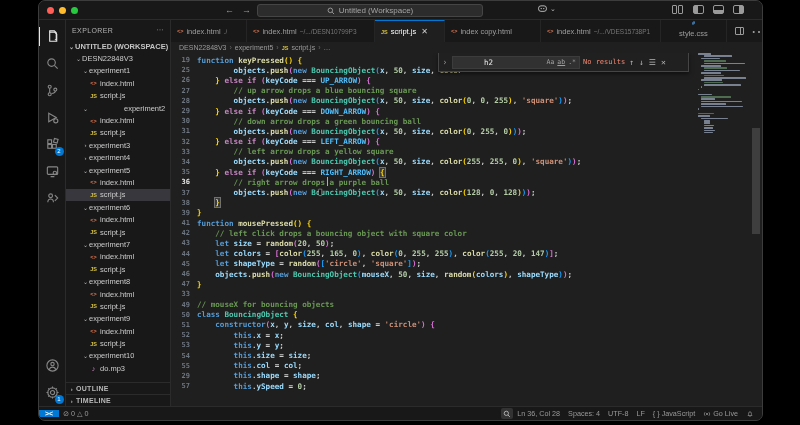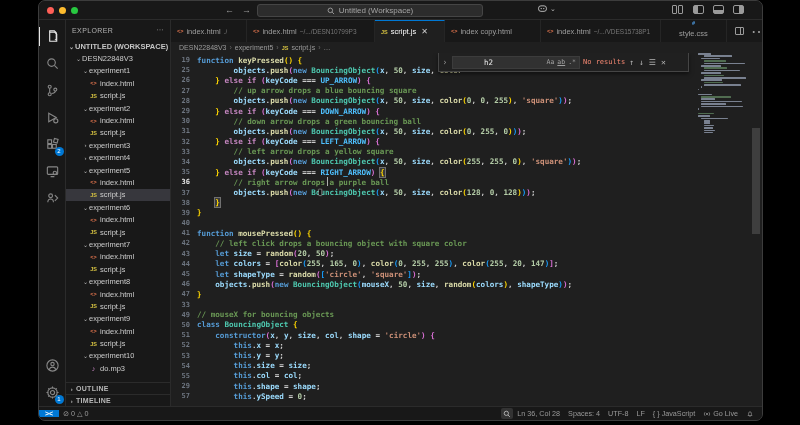--- a/index.html
+++ b/index.html
@@ -256,21 +256,21 @@
               <span class="lbl">experiment1</span>
             </div>
             <div class="trow" style="padding-left: 23px;">
               <span class="ficon html">&lt;&gt;</span>
               <span class="lbl">index.html</span>
             </div>
             <div class="trow" style="padding-left: 23px;">
               <span class="ficon js">JS</span>
               <span class="lbl">script.js</span>
             </div>
-            <div class="trow" style="padding-left: 16px;">
+            <div class="trow" style="padding-left: 16px; gap: 35px;">
               <span class="chev">⌄</span>
               <span class="lbl">experiment2</span>
             </div>
             <div class="trow" style="padding-left: 23px;">
               <span class="ficon html">&lt;&gt;</span>
               <span class="lbl">index.html</span>
             </div>
             <div class="trow" style="padding-left: 23px;">
               <span class="ficon js">JS</span>
               <span class="lbl">script.js</span>
@@ -421,21 +421,20 @@
               <div class="cl"><span class="ln">30</span><span class="tok c">        // down arrow drops a green bouncing ball</span></div>
               <div class="cl"><span class="ln">31</span><span class="tok v">        objects</span><span class="tok p">.</span><span class="tok fn">push</span><span class="tok b2">(</span><span class="tok k">new </span><span class="tok cls">BouncingObject</span><span class="tok b3">(</span><span class="tok v">x</span><span class="tok p">, </span><span class="tok n">50</span><span class="tok p">, </span><span class="tok v">size</span><span class="tok p">, </span><span class="tok fn">color</span><span class="tok b1">(</span><span class="tok n">0</span><span class="tok p">, </span><span class="tok n">255</span><span class="tok p">, </span><span class="tok n">0</span><span class="tok b1">)</span><span class="tok b3">)</span><span class="tok b2">)</span><span class="tok p">;</span></div>
               <div class="cl"><span class="ln">32</span><span class="tok b1">    } </span><span class="tok ctl">else if </span><span class="tok b2">(</span><span class="tok v">keyCode</span><span class="tok p"> === </span><span class="tok cst">LEFT_ARROW</span><span class="tok b2">) </span><span class="tok b2">{</span></div>
               <div class="cl"><span class="ln">33</span><span class="tok c">        // left arrow drops a yellow square</span></div>
               <div class="cl"><span class="ln">34</span><span class="tok v">        objects</span><span class="tok p">.</span><span class="tok fn">push</span><span class="tok b2">(</span><span class="tok k">new </span><span class="tok cls">BouncingObject</span><span class="tok b3">(</span><span class="tok v">x</span><span class="tok p">, </span><span class="tok n">50</span><span class="tok p">, </span><span class="tok v">size</span><span class="tok p">, </span><span class="tok fn">color</span><span class="tok b1">(</span><span class="tok n">255</span><span class="tok p">, </span><span class="tok n">255</span><span class="tok p">, </span><span class="tok n">0</span><span class="tok b1">)</span><span class="tok p">, </span><span class="tok s">'square'</span><span class="tok b3">)</span><span class="tok b2">)</span><span class="tok p">;</span></div>
               <div class="cl"><span class="ln">35</span><span class="tok b1">    } </span><span class="tok ctl">else if </span><span class="tok b2">(</span><span class="tok v">keyCode</span><span class="tok p"> === </span><span class="tok cst">RIGHT_ARROW</span><span class="tok b2">) </span><span class="tok bm">{</span></div>
               <div class="cl cur"><span class="ln">36</span><span class="tok c">        // right arrow drops a purple ball</span></div>
               <div class="cl"><span class="ln">37</span><span class="tok v">        objects</span><span class="tok p">.</span><span class="tok fn">push</span><span class="tok b2">(</span><span class="tok k">new </span><span class="tok cls">BouncingObject</span><span class="tok b3">(</span><span class="tok v">x</span><span class="tok p">, </span><span class="tok n">50</span><span class="tok p">, </span><span class="tok v">size</span><span class="tok p">, </span><span class="tok fn">color</span><span class="tok b1">(</span><span class="tok n">128</span><span class="tok p">, </span><span class="tok n">0</span><span class="tok p">, </span><span class="tok n">128</span><span class="tok b1">)</span><span class="tok b3">)</span><span class="tok b2">)</span><span class="tok p">;</span></div>
               <div class="cl"><span class="ln">38</span><span class="tok p">    </span><span class="tok bm">}</span></div>
               <div class="cl"><span class="ln">39</span><span class="tok b1">}</span></div>
-              <div class="cl"><span class="ln">40</span></div>
               <div class="cl"><span class="ln">41</span><span class="tok k">function </span><span class="tok fn">mousePressed</span><span class="tok b1">() </span><span class="tok b1">{</span></div>
               <div class="cl"><span class="ln">42</span><span class="tok c">    // left click drops a bouncing object with square color</span></div>
               <div class="cl"><span class="ln">43</span><span class="tok k">    let </span><span class="tok v">size</span><span class="tok p"> = </span><span class="tok fn">random</span><span class="tok b2">(</span><span class="tok n">20</span><span class="tok p">, </span><span class="tok n">50</span><span class="tok b2">)</span><span class="tok p">;</span></div>
               <div class="cl"><span class="ln">44</span><span class="tok k">    let </span><span class="tok v">colors</span><span class="tok p"> = </span><span class="tok b2">[</span><span class="tok fn">color</span><span class="tok b3">(</span><span class="tok n">255</span><span class="tok p">, </span><span class="tok n">165</span><span class="tok p">, </span><span class="tok n">0</span><span class="tok b3">)</span><span class="tok p">, </span><span class="tok fn">color</span><span class="tok b3">(</span><span class="tok n">0</span><span class="tok p">, </span><span class="tok n">255</span><span class="tok p">, </span><span class="tok n">255</span><span class="tok b3">)</span><span class="tok p">, </span><span class="tok fn">color</span><span class="tok b3">(</span><span class="tok n">255</span><span class="tok p">, </span><span class="tok n">20</span><span class="tok p">, </span><span class="tok n">147</span><span class="tok b3">)</span><span class="tok b2">]</span><span class="tok p">;</span></div>
               <div class="cl"><span class="ln">45</span><span class="tok k">    let </span><span class="tok v">shapeType</span><span class="tok p"> = </span><span class="tok fn">random</span><span class="tok b2">(</span><span class="tok b3">[</span><span class="tok s">'circle'</span><span class="tok p">, </span><span class="tok s">'square'</span><span class="tok b3">]</span><span class="tok b2">)</span><span class="tok p">;</span></div>
               <div class="cl"><span class="ln">46</span><span class="tok v">    objects</span><span class="tok p">.</span><span class="tok fn">push</span><span class="tok b2">(</span><span class="tok k">new </span><span class="tok cls">BouncingObject</span><span class="tok b3">(</span><span class="tok v">mouseX</span><span class="tok p">, </span><span class="tok n">50</span><span class="tok p">, </span><span class="tok v">size</span><span class="tok p">, </span><span class="tok fn">random</span><span class="tok b1">(</span><span class="tok v">colors</span><span class="tok b1">)</span><span class="tok p">, </span><span class="tok v">shapeType</span><span class="tok b3">)</span><span class="tok b2">)</span><span class="tok p">;</span></div>
               <div class="cl"><span class="ln">47</span><span class="tok b1">}</span></div>
               <div class="cl"><span class="ln">33</span></div>
               <div class="cl"><span class="ln">49</span><span class="tok c">// mouseX for bouncing objects</span></div>
               <div class="cl"><span class="ln">50</span><span class="tok k">class </span><span class="tok cls">BouncingObject</span><span class="tok p"> </span><span class="tok b1">{</span></div>

